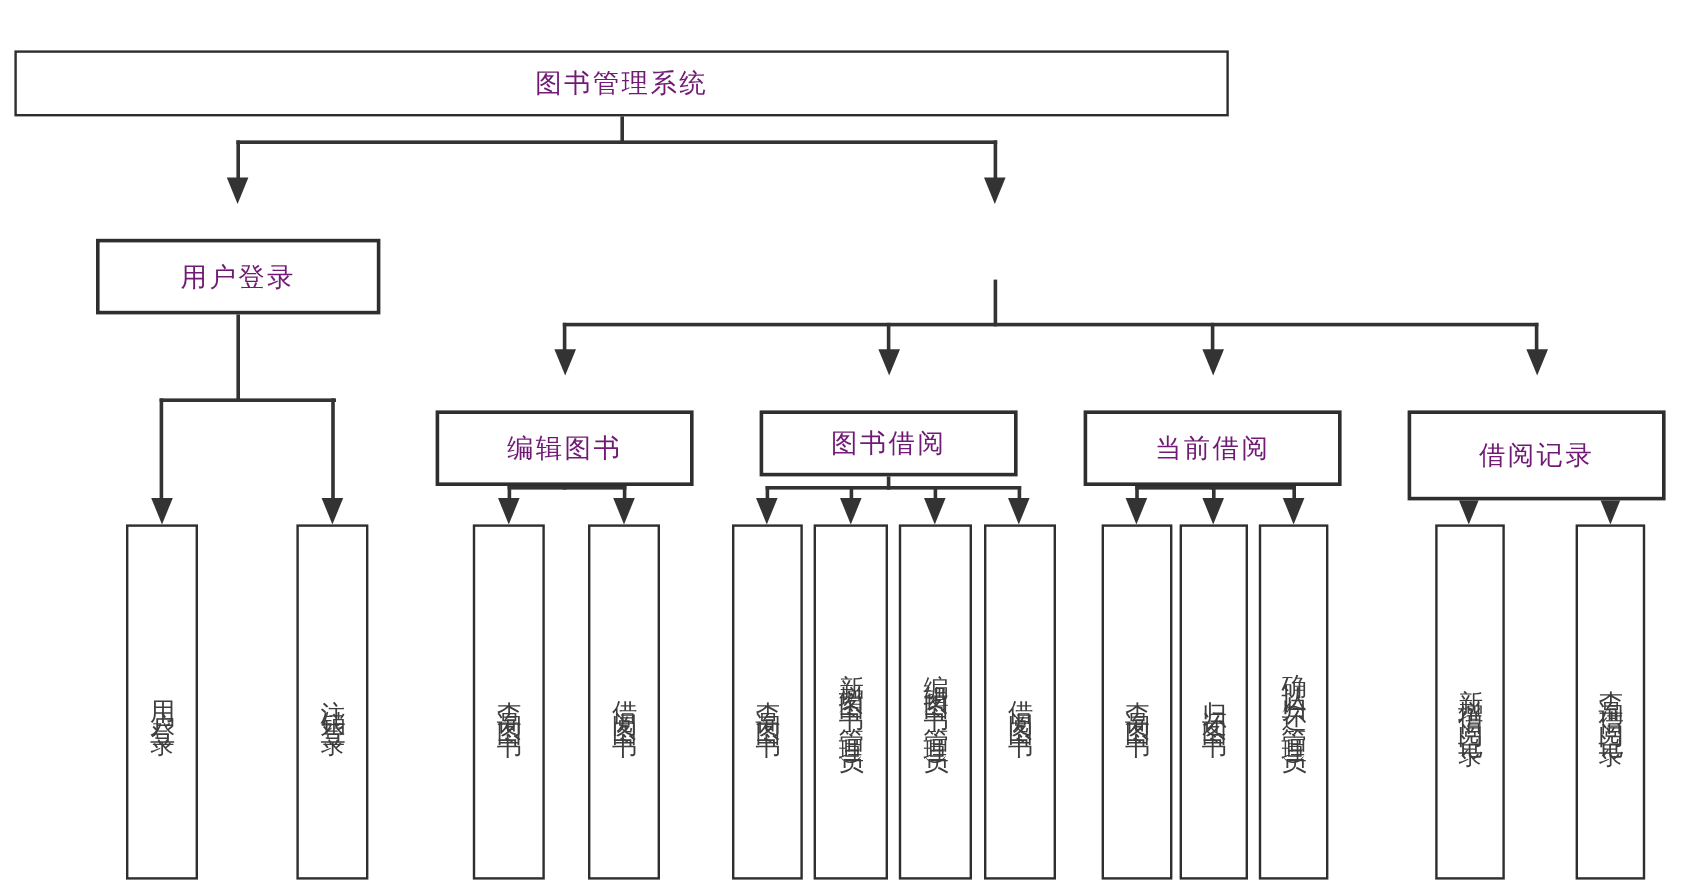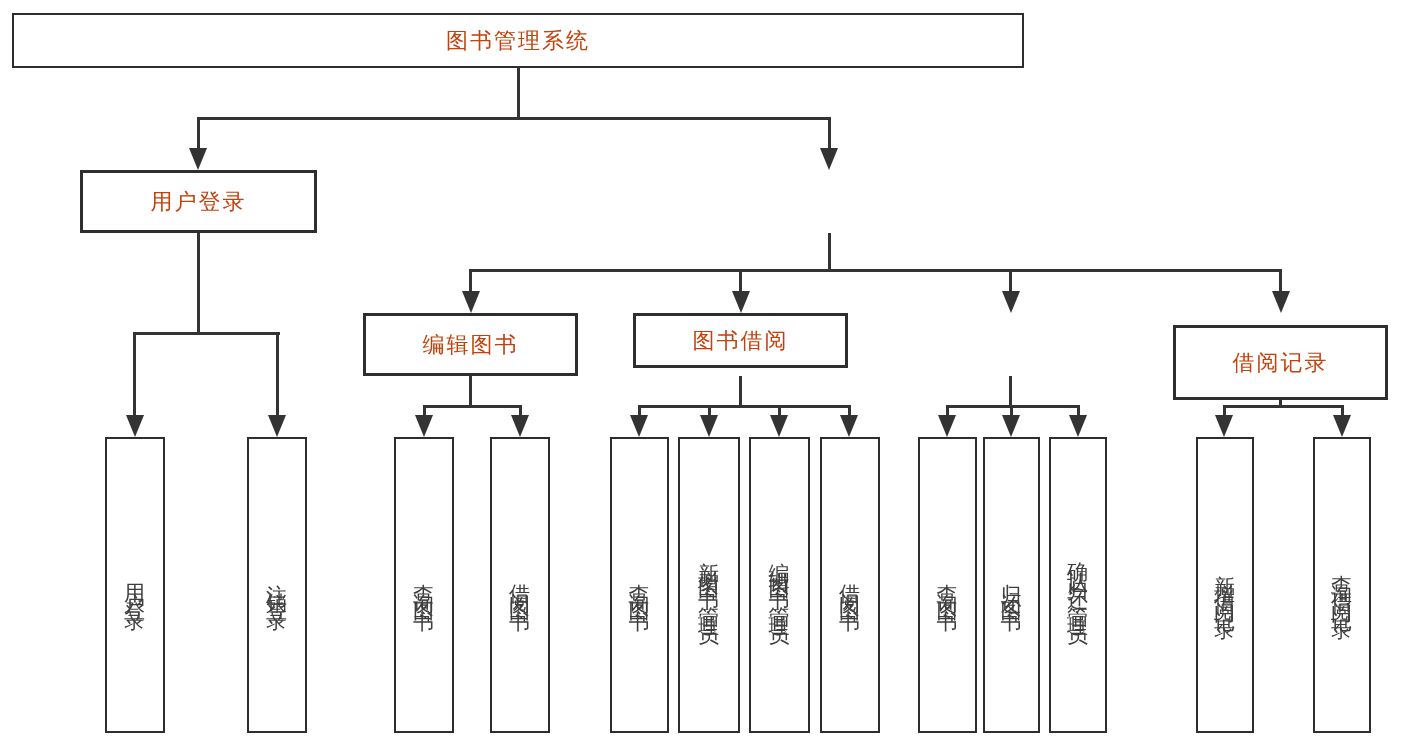--- a/index.html
+++ b/index.html
@@ -9,25 +9,26 @@
     background:#ffffff;
     font-family:"Liberation Sans","DejaVu Sans",sans-serif;
     overflow:hidden;
   }
   .box{
     position:absolute;
     background:#ffffff;
     border:3px solid #2e2e2e;
     box-sizing:border-box;
     display:flex;align-items:center;justify-content:center;
-    color:#c2410c;
+    color:#701a75;
     font-size:22px;
     letter-spacing:2px;
     white-space:nowrap;
     z-index:2;
+    margin-top:29px;
   }
   .box.thin{border-width:2px;}
   .leaf{
     position:absolute;
     top:437px;height:296px;
     background:#ffffff;
     border:2px solid #2e2e2e;
     box-sizing:border-box;
     display:flex;align-items:center;justify-content:center;
     color:#3d3d3d;
@@ -69,21 +70,24 @@
   <div class="box" style="left:80px;top:170px;width:237px;height:63px;">
     <span>用户登录</span>
   </div>
 
   <div class="box" style="left:363px;top:313px;width:215px;height:63px;">
     <span>编辑图书</span>
   </div>
   <div class="box" style="left:633px;top:313px;width:215px;height:55px;">
     <span>图书借阅</span>
   </div>
-  <div class="box" style="left:1173px;top:325px;width:215px;height:75px;">
+  <div class="box" style="left:903px;top:313px;width:215px;height:63px;">
+    <span>当前借阅</span>
+  </div>
+  <div class="box" style="left:1173px;top:313px;width:215px;height:75px;">
     <span>借阅记录</span>
   </div>
 
   <div class="leaf" style="left:105px;width:60px;">
     <span>用户登录</span>
   </div>
   <div class="leaf" style="left:247px;width:60px;">
     <span>注销登录</span>
   </div>
 

